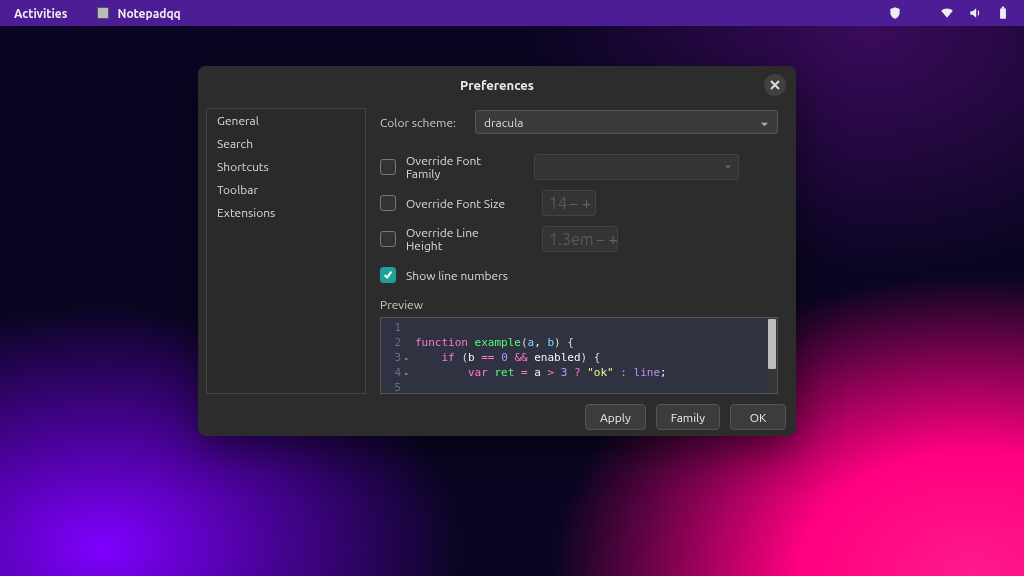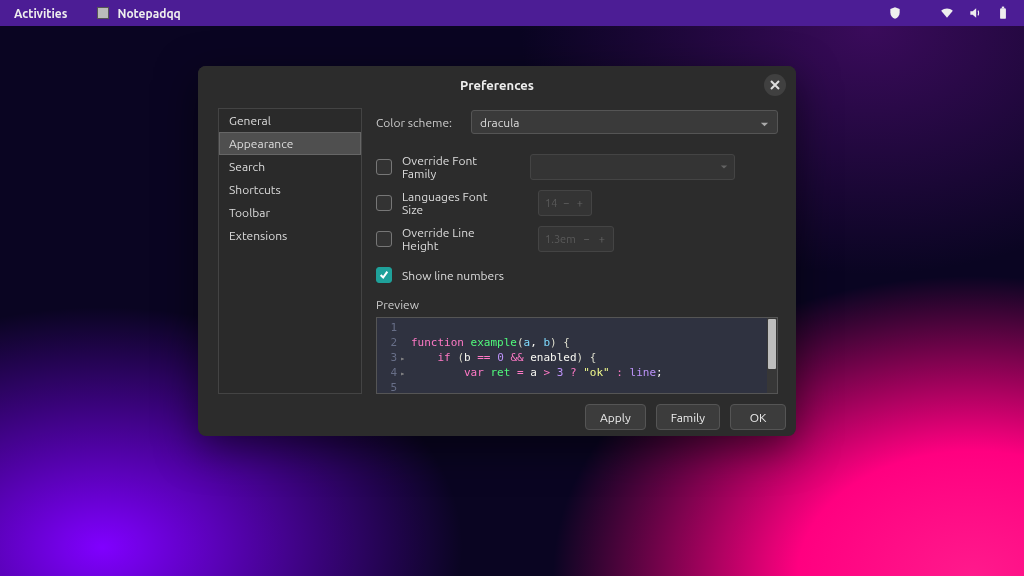--- a/index.html
+++ b/index.html
@@ -45,21 +45,21 @@
   .closebtn {
     position:absolute; right:10px; top:8px; width:22px; height:22px; border-radius:50%;
     background:#404040; display:flex; align-items:center; justify-content:center; cursor:pointer;
   }
   .closebtn svg { width:10px; height:10px; stroke:#ddd; stroke-width:2; }
 
   .dialog-body {
     flex:1; display:flex; min-height:0;
   }
   .sidebar {
-    width:144px; background:#2a2a2a; border:1px solid #444; margin:4px 0 4px 20px; overflow:hidden;
+    width:160px; background:#2a2a2a; border:1px solid #444; margin:4px 0 4px 8px; overflow:hidden;
   }
   .side-item {
     padding:5px 10px; color:#ddd; font-size:12px; cursor:pointer;
   }
   .side-item.selected {
     background:#4f4f4f; box-shadow: inset 0 0 0 1px #666;
   }
 
   .content {
     flex:1; padding:6px 18px 4px 14px; display:flex; flex-direction:column; gap:6px; min-width:0;
@@ -77,21 +77,21 @@
   .check-row { display:flex; align-items:center; gap:10px; min-height:30px;}
   .checkbox {
     width:16px; height:16px; border:1px solid #777; border-radius:3px; background:#333;
     display:flex; align-items:center; justify-content:center; cursor:pointer;
   }
   .checkbox.checked { background:#1fa19a; border-color:#1fa19a; }
   .checkbox svg { width:10px; height:10px; stroke:#fff; stroke-width:2.5; fill:none; }
 
   .inline-control {
     height:26px; background:#3a3a3a; border:1px solid #555; border-radius:3px; display:flex;
-    align-items:center; color:#777; font-size:11px;
+    align-items:center; color:#777; font-size:16px;
   }
   .inline-control.disabled { opacity:.6; }
   .fontfam { width:205px; margin-left:10px; padding:0 6px; justify-content:flex-end;}
   .fontfam svg { width:8px; height:8px; fill:#888;}
   .spinner { width:54px; margin-left:18px; justify-content:space-between; padding:0 6px;}
   .spinner span.val { color:#777; }
   .spinner .pm { color:#888; cursor:default; padding:0 2px;}
 
   .preview-label { color:#ccc; margin-top:2px;}
   .preview {
@@ -171,21 +171,20 @@
     <div class="closebtn">
       <svg viewBox="0 0 10 10">
           <path d="M1 1l8 8M9 1l-8 8"></path>
         </svg>
     </div>
   </div>
 
   <div class="dialog-body">
     <div class="sidebar">
       <div class="side-item">General</div>
-      <div class="side-item selected">Appearance</div>
       <div class="side-item">Search</div>
       <div class="side-item">Shortcuts</div>
       <div class="side-item">Toolbar</div>
       <div class="side-item">Extensions</div>
     </div>
 
     <div class="content">
       <div class="row">
         <span class="label-col" style="width:85px">Color scheme:</span>
         <div class="dropdown">
@@ -203,21 +202,21 @@
         <span style="width:108px">Override Font Family</span>
         <div class="inline-control disabled fontfam">
           <svg viewBox="0 0 10 10">
               <path d="M1 3l4 4 4-4z"></path>
             </svg>
         </div>
       </div>
 
       <div class="check-row">
         <div class="checkbox"></div>
-        <span style="width:108px">Languages Font Size</span>
+        <span style="width:108px">Override Font Size</span>
         <div class="inline-control disabled spinner">
           <span class="val">14</span>
           <span class="pm">−</span>
           <span class="pm">+</span>
         </div>
       </div>
 
       <div class="check-row">
         <div class="checkbox"></div>
         <span style="width:108px">Override Line Height</span>

